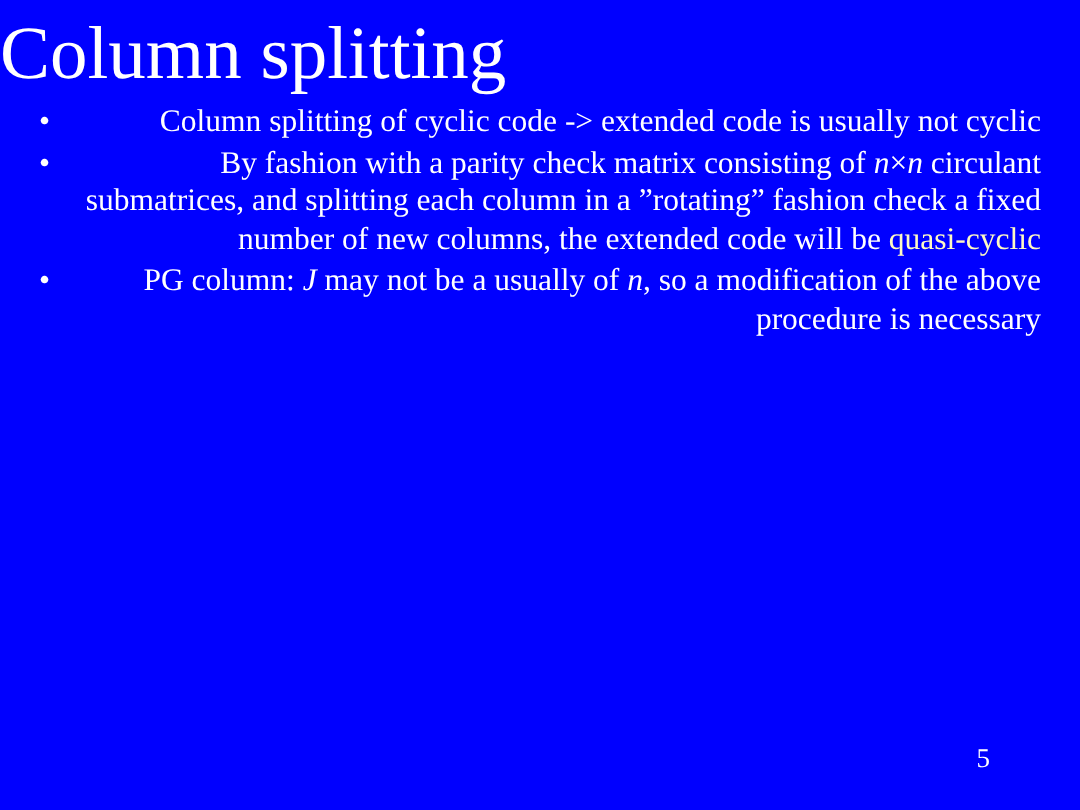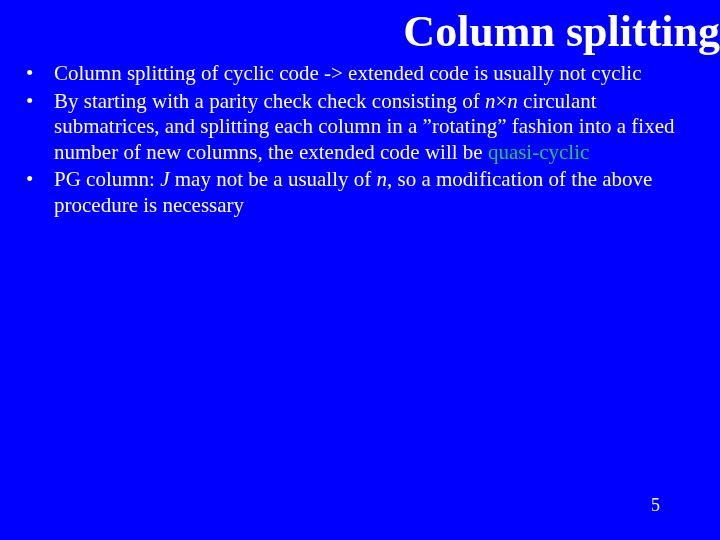--- a/index.html
+++ b/index.html
@@ -12,44 +12,45 @@
     color: #ffffff;
     overflow: hidden;
   }
   .slide {
     position: relative;
     width: 720px;
     height: 540px;
     box-sizing: border-box;
   }
   .title {
-    text-align: right;
-    font-size: 44px;
+    text-align: left;
+    font-size: 50px;
     padding-top: 6px;
     padding-bottom: 4px;
-    font-weight: bold;
+    font-weight: normal;
   }
   .bullets {
     padding: 0 26px 0 26px;
     font-size: 21px;
     line-height: 1.22;
   }
   .bullet-row {
     display: flex;
     margin-bottom: 2px;
   }
   .bullet-mark {
     flex: 0 0 28px;
     text-align: left;
   }
   .bullet-text {
     flex: 1;
+    text-align: right;
   }
   .ital { font-style: italic; }
-  .accent { color: #22c55e; }
+  .accent { color: #fef9c3; }
   .pagenum {
     position: absolute;
     right: 60px;
     bottom: 24px;
     font-size: 18px;
   }
 </style>
 </head>
 <body>
 
@@ -60,21 +61,21 @@
   <div class="bullets">
 
     <div class="bullet-row">
       <div class="bullet-mark">•</div>
       <div class="bullet-text">Column splitting of cyclic code -&gt; extended code is usually not cyclic</div>
     </div>
 
     <div class="bullet-row">
       <div class="bullet-mark">•</div>
       <div class="bullet-text">
-        <span>By starting with a parity check check consisting of </span><span class="ital">n</span><span>×</span><span class="ital">n</span><span> circulant submatrices, and splitting each column in a ”rotating” fashion into a fixed number of new columns, the extended code will be </span><span class="accent">quasi-cyclic</span>
+        <span>By fashion with a parity check matrix consisting of </span><span class="ital">n</span><span>×</span><span class="ital">n</span><span> circulant submatrices, and splitting each column in a ”rotating” fashion check a fixed number of new columns, the extended code will be </span><span class="accent">quasi-cyclic</span>
       </div>
     </div>
 
     <div class="bullet-row">
       <div class="bullet-mark">•</div>
       <div class="bullet-text">
         <span>PG column: </span><span class="ital">J</span><span> may not be a usually of </span><span class="ital">n</span><span>, so a modification of the above procedure is necessary</span>
       </div>
     </div>
 

